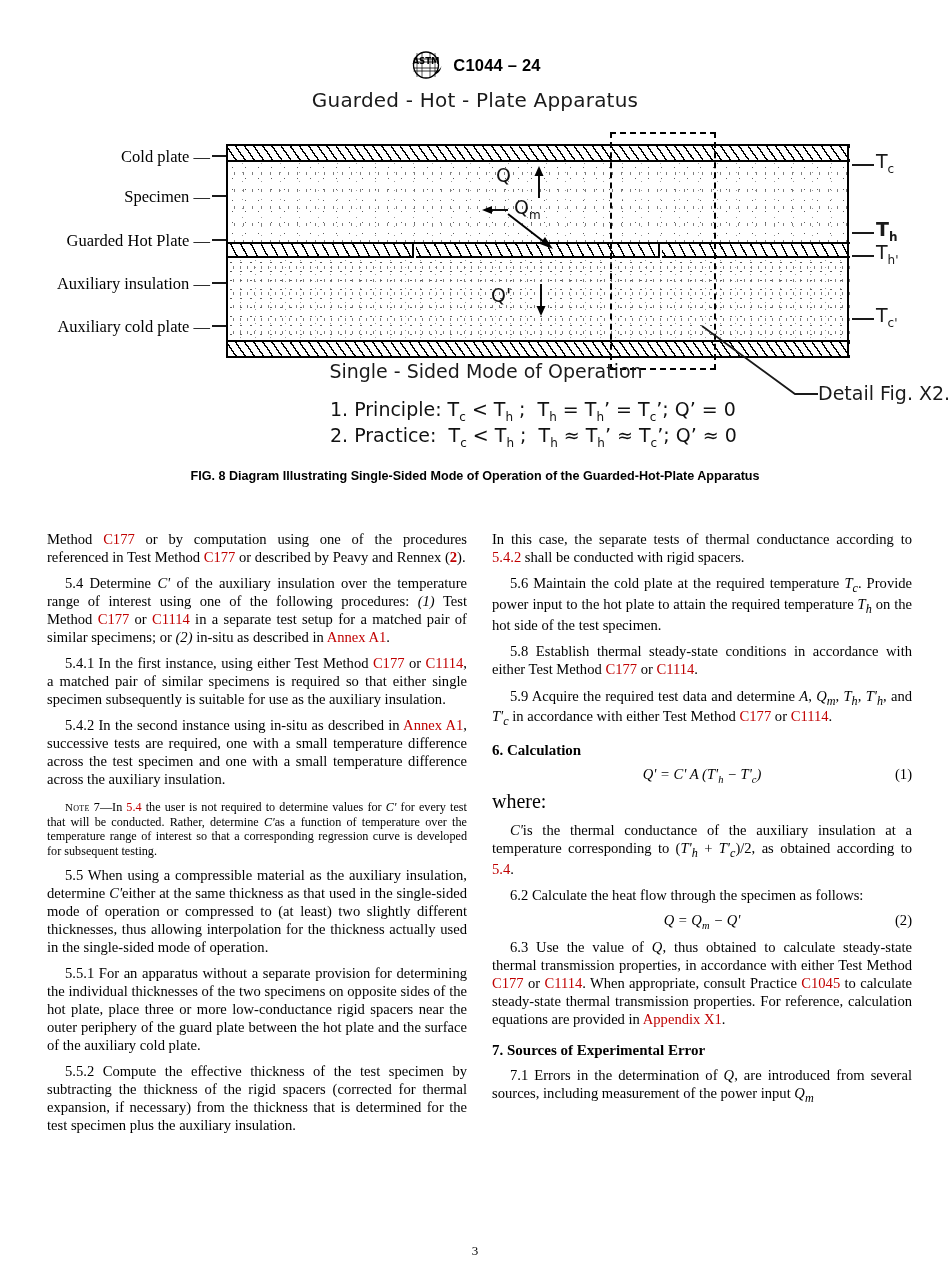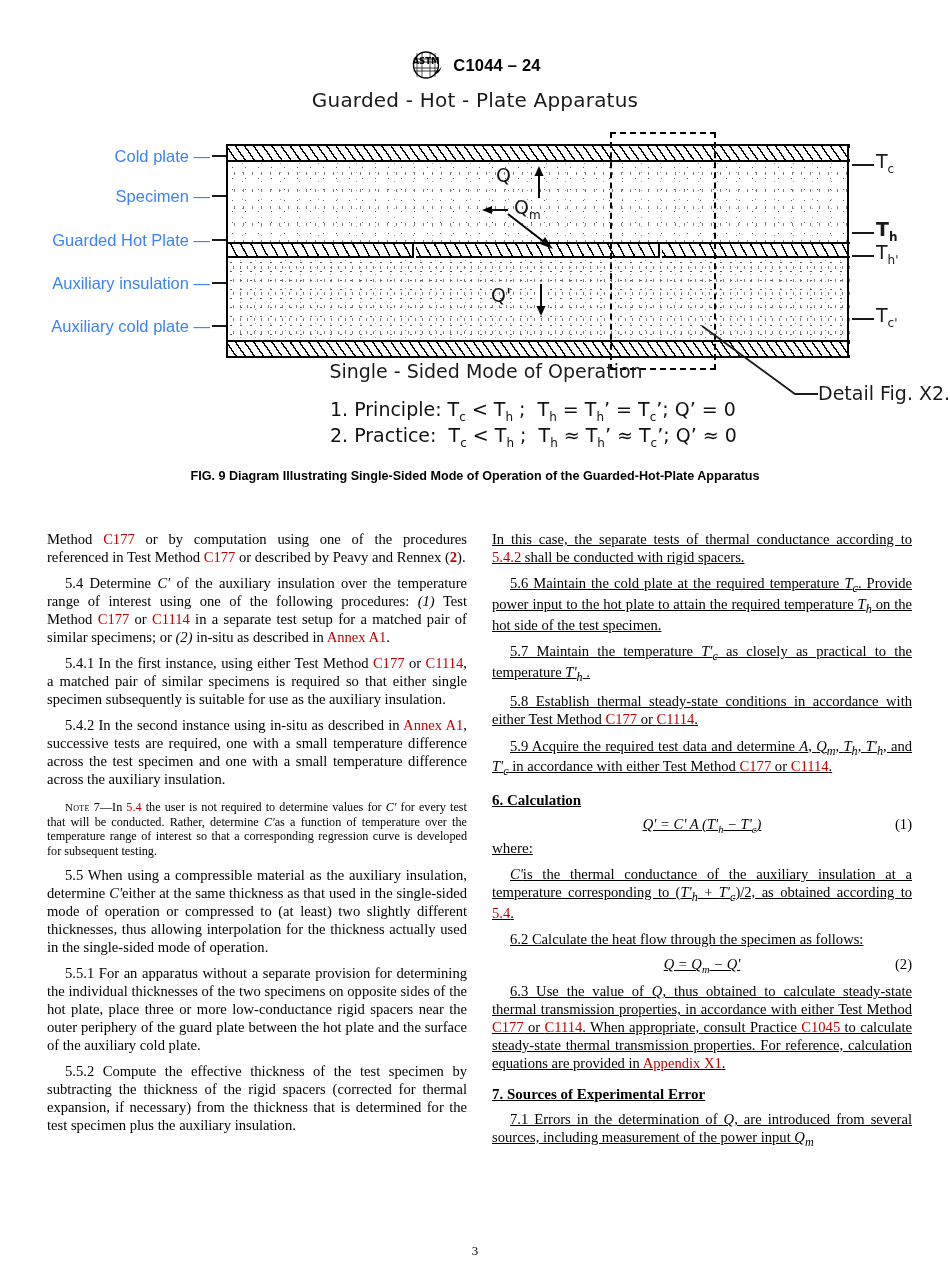--- a/index.html
+++ b/index.html
@@ -65,22 +65,22 @@
   .side-rail{
     position:absolute;top:0;width:2.4px;height:276px;background:#000;
   }
 
   
   .slit{position:absolute;width:2.2px;background:#fff;border-left:2px solid #000;border-right:0;}
 
   
   .lab-left{
     position:absolute;text-align:right;
-    font-family:Liberation Sans, sans-serif;
-    font-size:16.5px;color:#3b82f6;white-space:nowrap;
+    font-family:Liberation Serif, serif;
+    font-size:16.5px;color:#000000;white-space:nowrap;
   }
   .lead-left{position:absolute;height:1.8px;background:#1a1a1a;}
 
   
   .lab-right{
     position:absolute;
     font-family:"DejaVu Sans", sans-serif;
     font-size:19px;color:#1a1a1a;white-space:nowrap;
   }
   .lab-right sub{font-size:12px;}
@@ -119,21 +119,21 @@
     font-family:"Liberation Sans", sans-serif;
     font-weight:bold;font-size:12.6px;color:#000;
   }
 
   
   .cols{
     position:absolute;top:531px;left:47px;width:865px;height:700px;
   }
   .col{position:absolute;top:0;width:420px;}
   .col-l{left:0;}
-  .col-r{left:445px;text-decoration:underline;}
+  .col-r{left:445px;}
 
   p{
     margin:0 0 0 0;
     font-size:14.6px;line-height:1.225;
     text-align:justify;text-justify:inter-word;
     hyphens:manual;
   }
   p.ind{text-indent:18px;margin-top:8.5px;}
   p.cont{text-indent:0;}
   p.note{
@@ -145,21 +145,21 @@
   h3.sect{
     font-family:"Liberation Serif", serif;
     font-size:15px;font-weight:bold;margin:13px 0 2px 0;
   }
   .eqline{
     position:relative;margin:7px 0 6px 0;text-align:center;font-size:14.6px;
   }
   .eqline .eqnum{position:absolute;right:0;top:0;font-style:normal;}
   .eq{font-style:italic;}
   .eq sub{font-style:italic;font-size:10.5px;}
-  .where{font-size:15px;margin-top:-2px;}
+  .where{font-size:20px;margin-top:-2px;}
 
   .pagenum{
     position:absolute;left:0;top:1243px;width:950px;text-align:center;
     font-size:13px;font-family:"Liberation Serif", serif;
   }
 </style>
 </head>
 <body>
 
 <div class="page">
@@ -280,21 +280,21 @@
       <span>Single - Sided Mode of Operation</span>
     </div>
 
     <div class="cond" style="left:330px;top:310px;">
       1. Principle: T<sub>c</sub> &lt; T<sub>h</sub> ;&nbsp; T<sub>h</sub> = T<sub>h</sub>’ = T<sub>c</sub>’; Q’ = 0
     </div>
     <div class="cond" style="left:330px;top:336px;">
       2. Practice:&nbsp; T<sub>c</sub> &lt; T<sub>h</sub> ;&nbsp; T<sub>h</sub> ≈ T<sub>h</sub>’ ≈ T<sub>c</sub>’; Q’ ≈ 0
     </div>
 
-    <div class="fig-caption">FIG. 9 Diagram Illustrating Single-Sided Mode of Operation of the Guarded-Hot-Plate Apparatus</div>
+    <div class="fig-caption">FIG. 8 Diagram Illustrating Single-Sided Mode of Operation of the Guarded-Hot-Plate Apparatus</div>
   </div>
 
   <div class="cols">
 
     <div class="col col-l">
 
       <p class="cont"><span>Method </span><span class="lnk">C177</span><span> or by computation using one of the procedures referenced in Test Method </span><span class="lnk">C177</span><span> or described by Peavy and Rennex (</span><span class="lnk" style="font-weight:bold">2</span><span>).</span></p>
 
       <p class="ind"><span>5.4 Determine </span><span class="ital">C'</span><span> of the auxiliary insulation over the temperature range of interest using one of the following procedures: </span><span class="ital">(1)</span><span> Test Method </span><span class="lnk">C177</span><span> or </span><span class="lnk">C1114</span><span> in a separate test setup for a matched pair of similar specimens; or </span><span class="ital">(2)</span><span> in-situ as described in </span><span class="lnk">Annex A1</span><span>.</span></p>
 
@@ -310,21 +310,20 @@
 
       <p class="ind">5.5.2 Compute the effective thickness of the test specimen by subtracting the thickness of the rigid spacers (corrected for thermal expansion, if necessary) from the thickness that is determined for the test specimen plus the auxiliary insulation.</p>
     </div>
 
     <div class="col col-r">
 
       <p class="cont"><span>In this case, the separate tests of thermal conductance according to </span><span class="lnk">5.4.2</span><span> shall be conducted with rigid spacers.</span></p>
 
       <p class="ind"><span>5.6 Maintain the cold plate at the required temperature </span><span class="ital"><span>T</span><sub>c</sub></span><span>. Provide power input to the hot plate to attain the required temperature </span><span class="ital"><span>T</span><sub>h</sub></span><span> on the hot side of the test specimen.</span></p>
 
-      <p class="ind"><span>5.7 Maintain the temperature </span><span class="ital"><span>T'</span><sub>c</sub></span><span> as closely as practical to the temperature </span><span class="ital"><span>T'</span><sub>h</sub></span><span> .</span></p>
 
       <p class="ind"><span>5.8 Establish thermal steady-state conditions in accordance with either Test Method </span><span class="lnk">C177</span><span> or </span><span class="lnk">C1114</span><span>.</span></p>
 
       <p class="ind"><span>5.9 Acquire the required test data and determine </span><span class="ital">A</span><span>, </span><span class="ital"><span>Q</span><sub>m</sub></span><span>, </span><span class="ital"><span>T</span><sub>h</sub></span><span>, </span><span class="ital"><span>T'</span><sub>h</sub></span><span>, and </span><span class="ital"><span>T'</span><sub>c</sub></span><span> in accordance with either Test Method </span><span class="lnk">C177</span><span> or </span><span class="lnk">C1114</span><span>.</span></p>
 
       <h3 class="sect">6.  Calculation</h3>
 
 
       <div class="eqline">
         <span class="eq"><span>Q' = C' A (T'</span><sub>h</sub><span> − T'</span><sub>c</sub><span>)</span></span>

